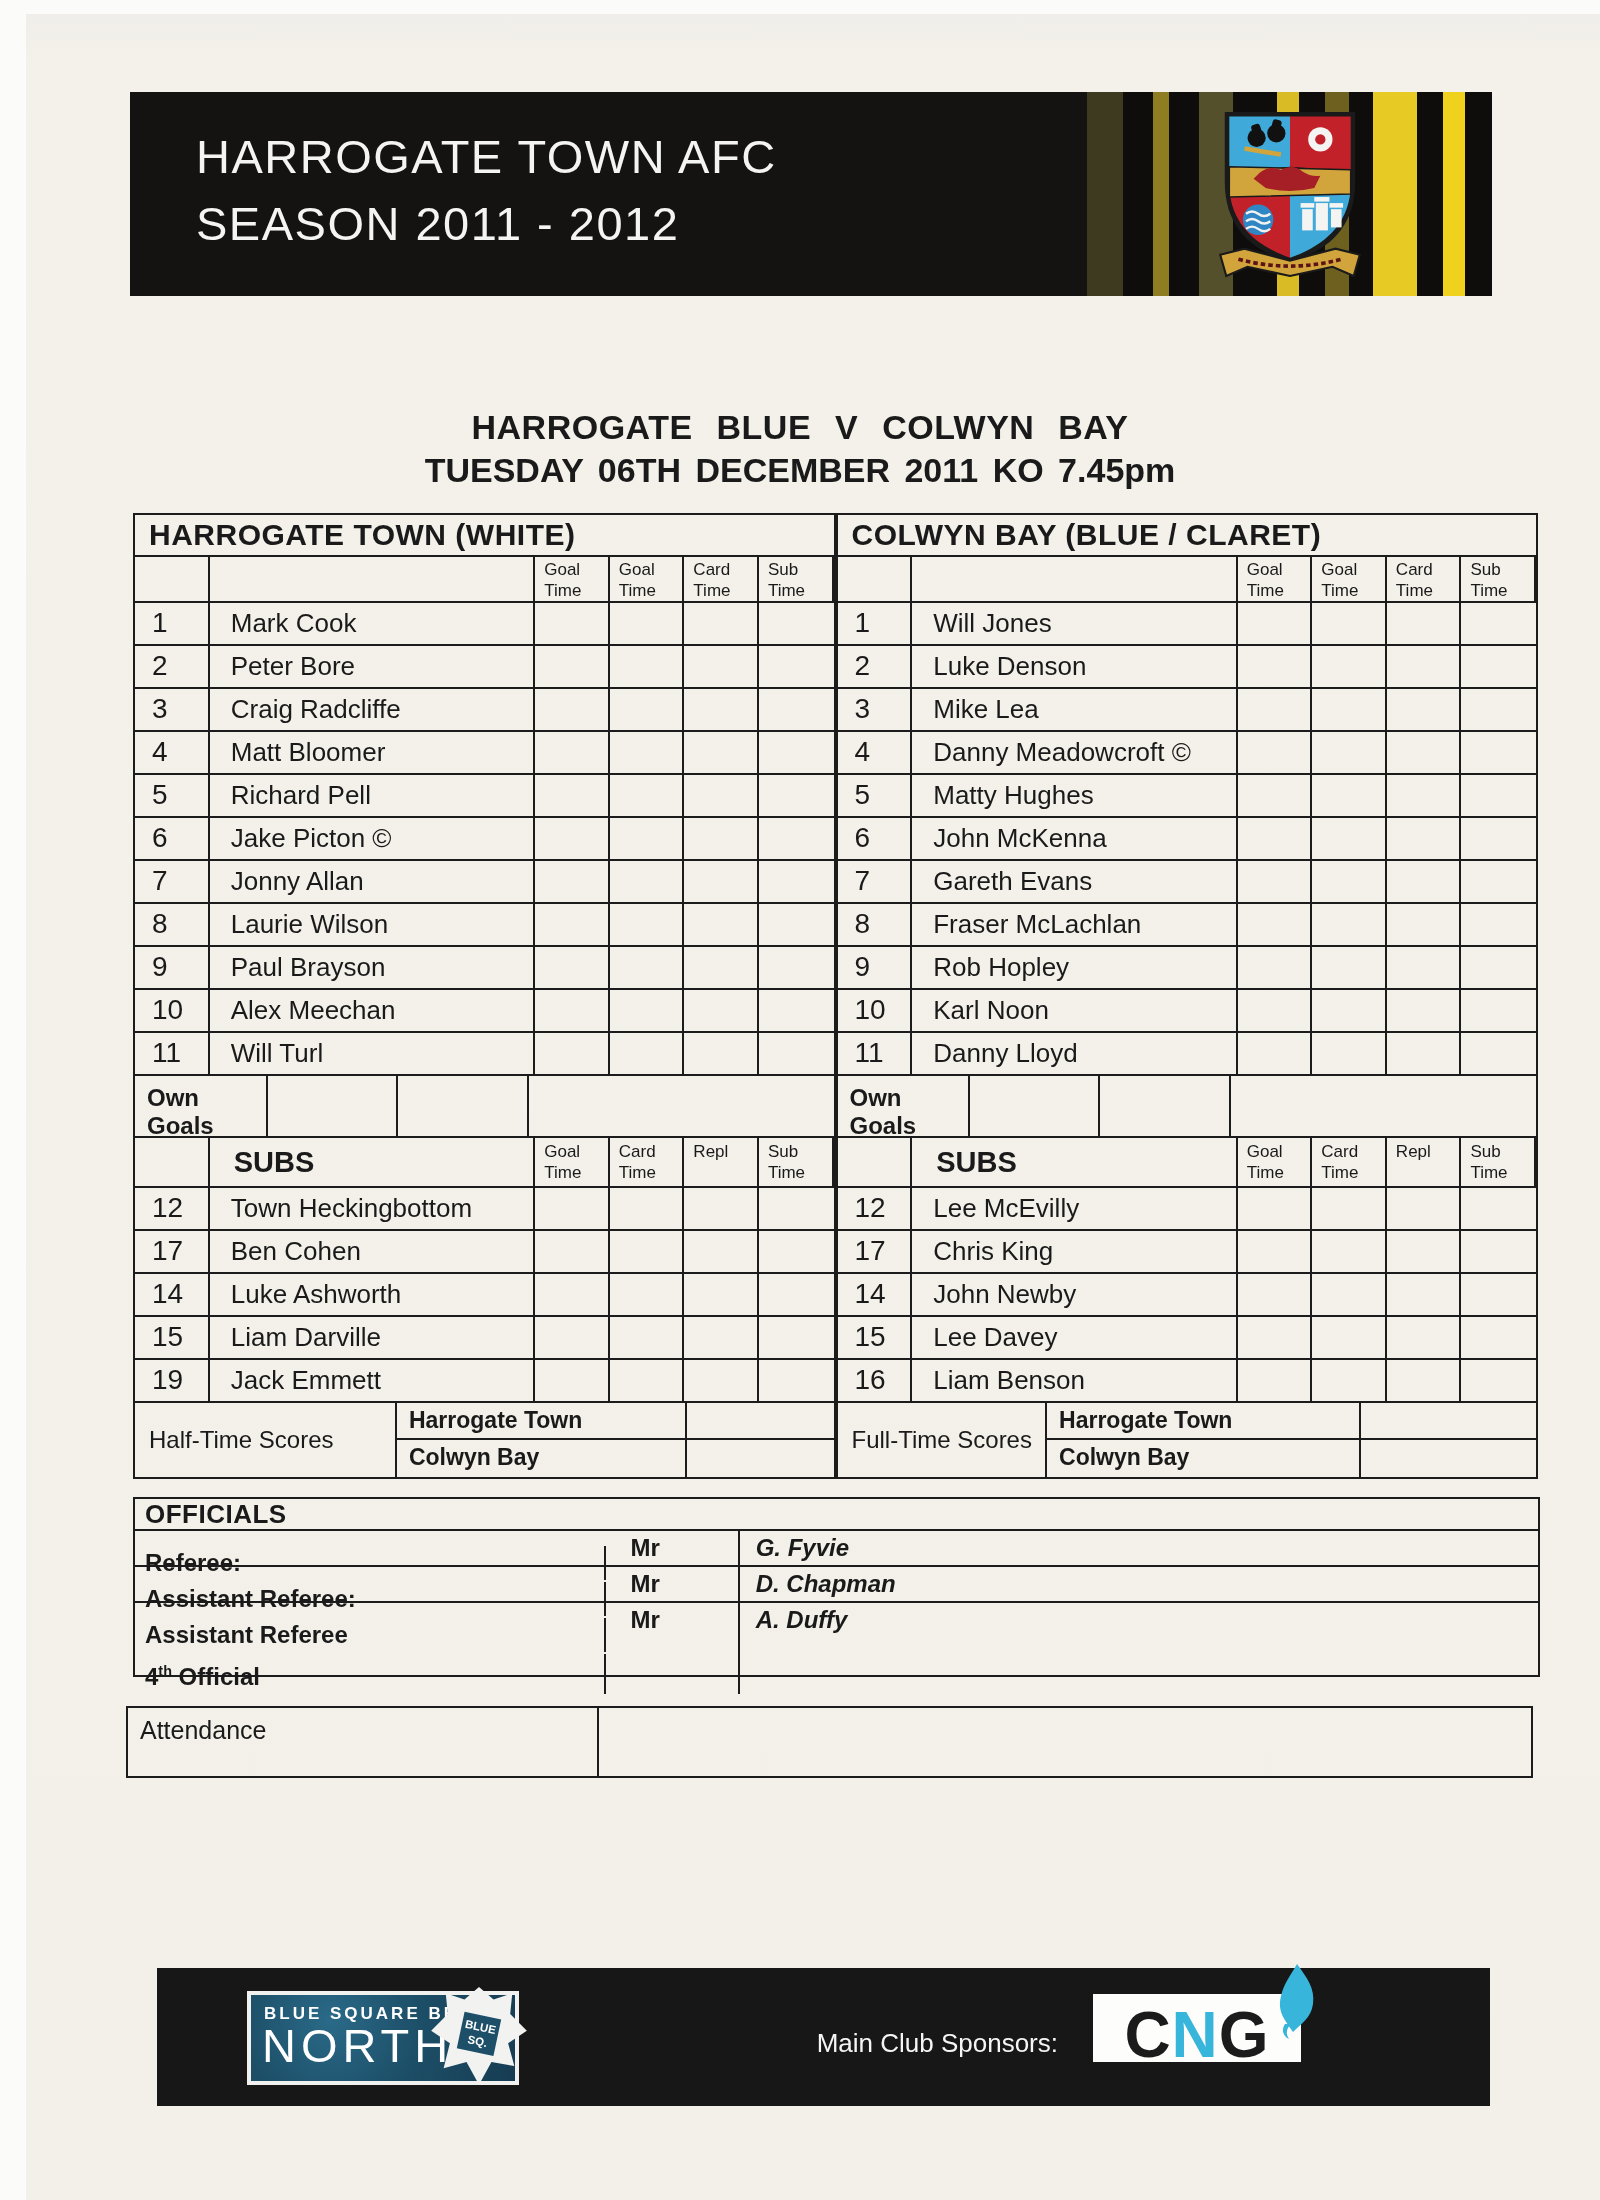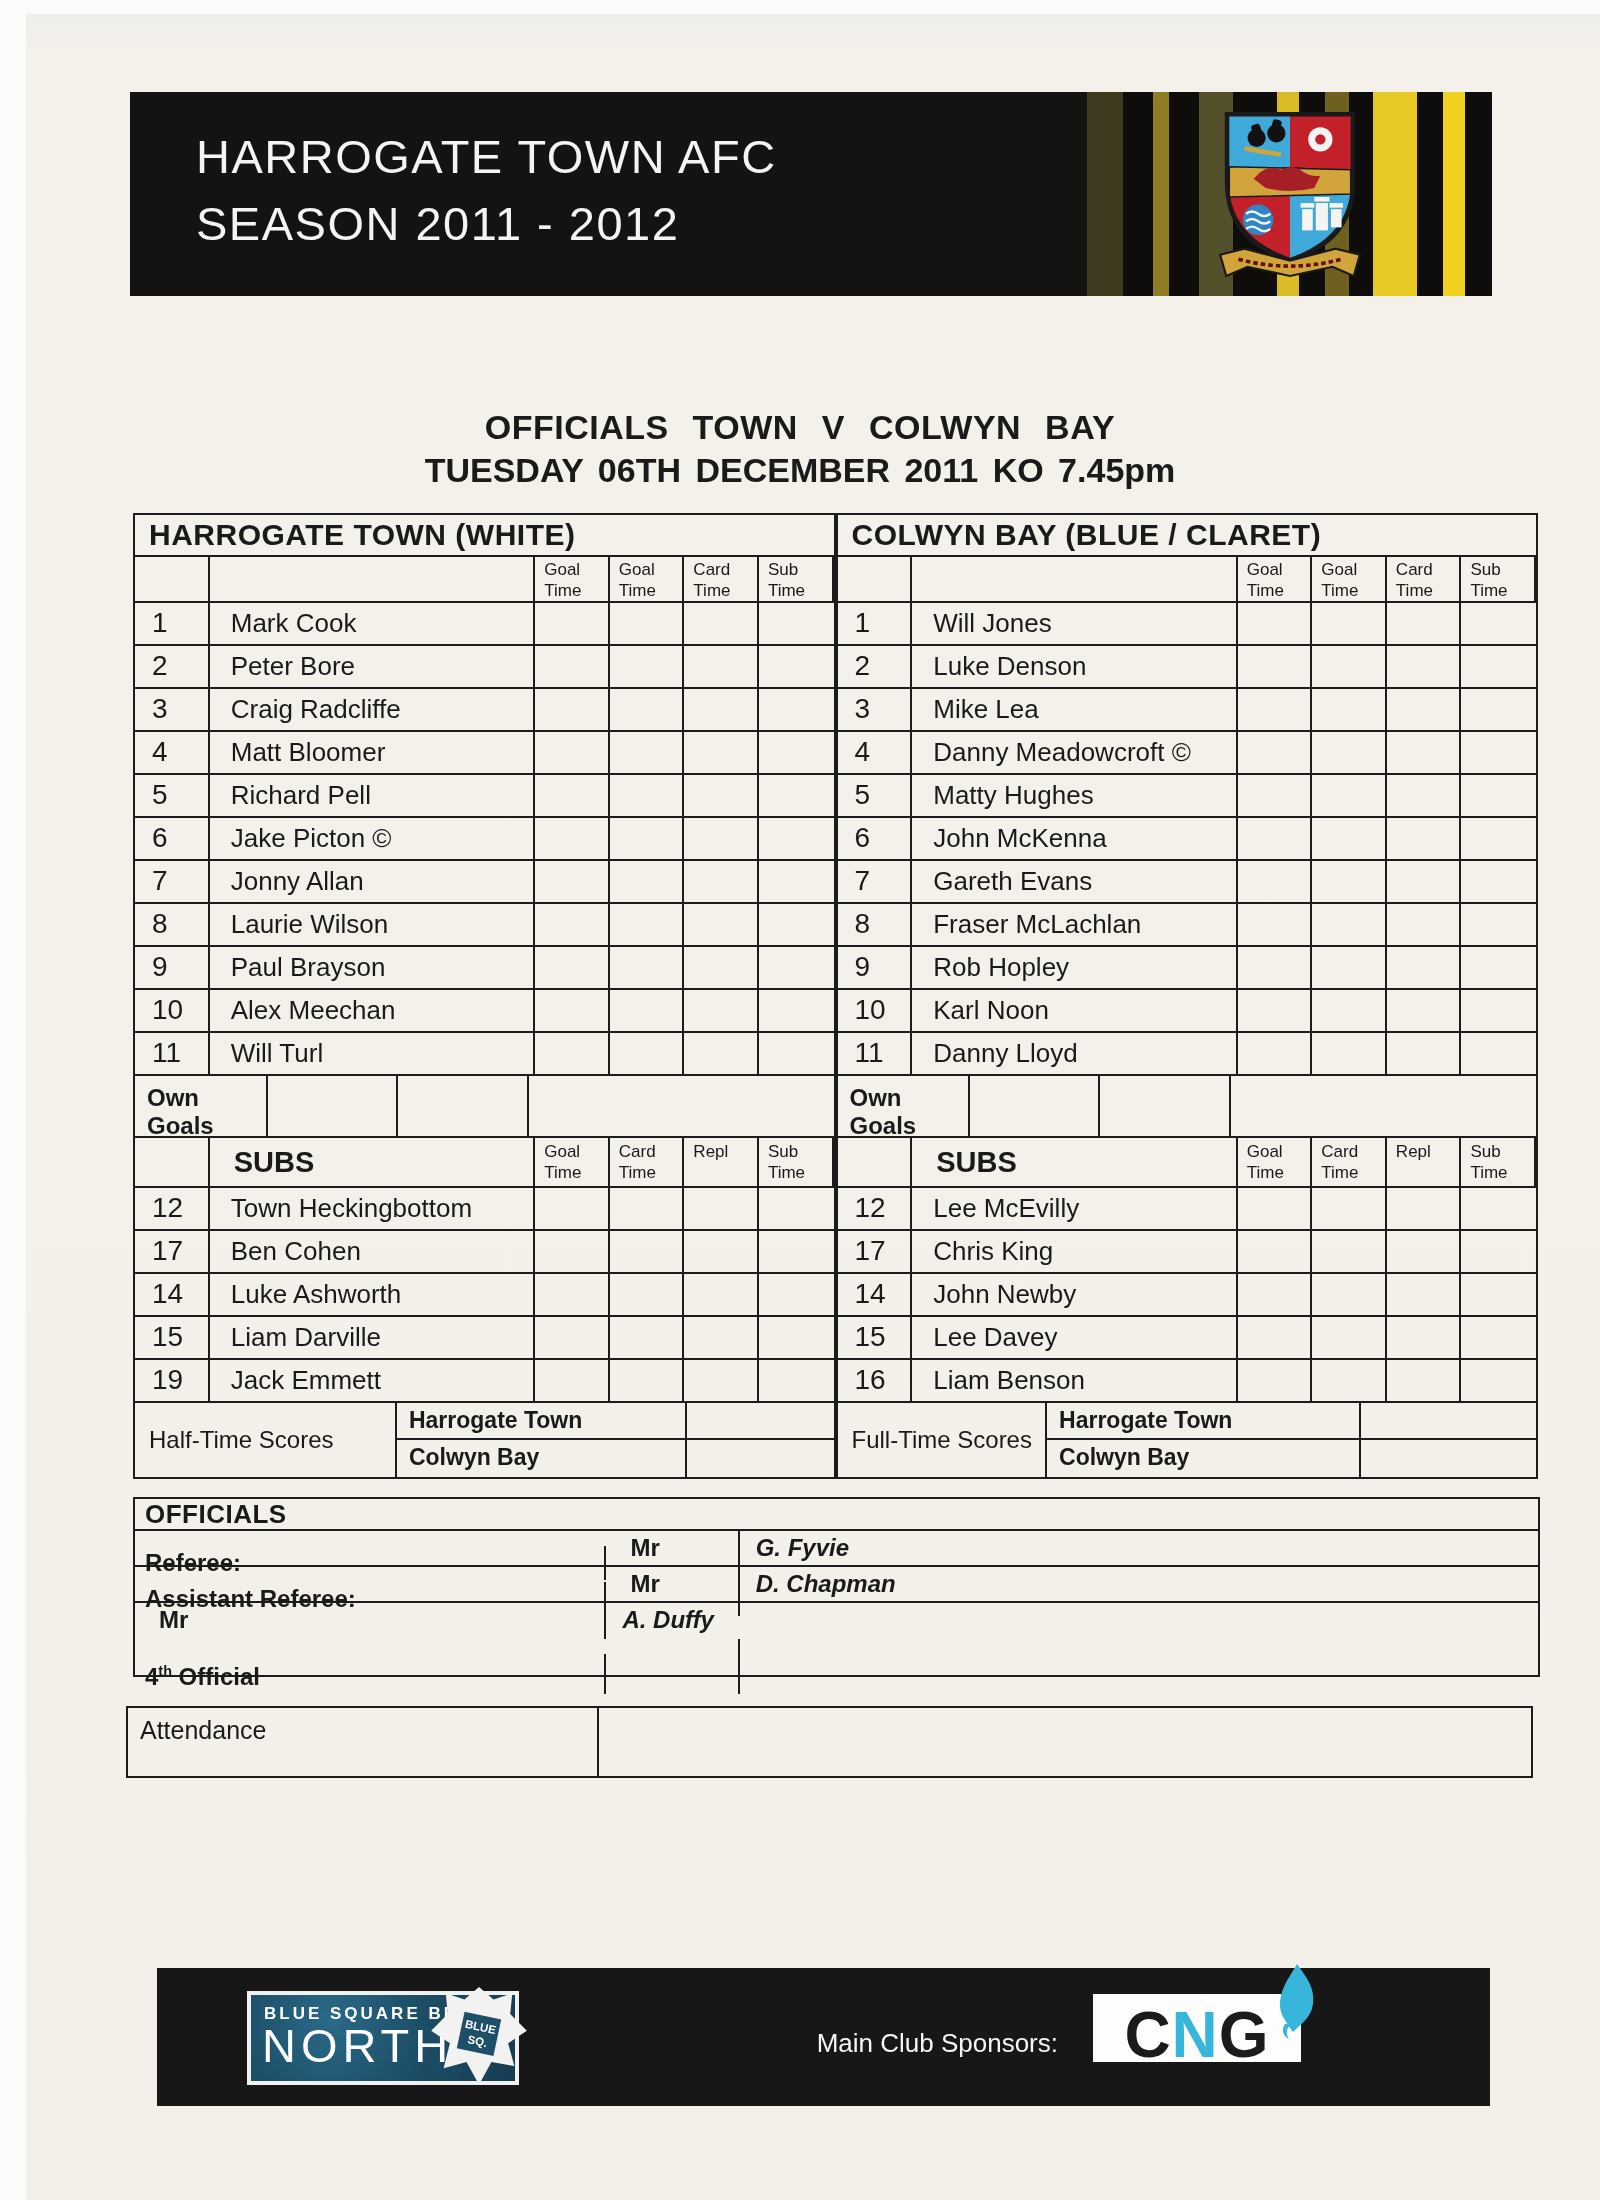--- a/index.html
+++ b/index.html
@@ -125,21 +125,21 @@
           <rect x="66" y="60" width="10" height="3"></rect>
           <rect x="76" y="64" width="9" height="3"></rect>
         </g>
         <path d="M4,98 L20,94 L50,102 L80,94 L96,98 L92,112 L78,106 L50,112 L22,106 L8,112 Z" fill="#d2a53c" stroke="#1a1a1a" stroke-width="1.4"></path>
         <path d="M16,101 Q50,110 84,101" stroke="#5d1216" stroke-width="2.4" fill="none" stroke-dasharray="3 2"></path>
       </svg>
     </div>
   </div>
 
   <div class="match-title">
-    <div class="l1">OFFICIALS TOWN V COLWYN BAY</div>
+    <div class="l1">HARROGATE BLUE V COLWYN BAY</div>
     <div class="l2">TUESDAY 06TH DECEMBER 2011 KO 7.45pm</div>
   </div>
 
   <div class="squads">
 
     <div class="team home">
       <div class="t-title">HARROGATE TOWN  (WHITE)</div>
       <div class="t-cols grid6">
         <div class="cell"></div>
         <div class="cell"></div>
@@ -595,20 +595,21 @@
           <div class="off-name">G. Fyvie</div>
         </div>
 
         <div class="off-row">
           <div class="off-role">Assistant Referee:</div>
           <div class="off-mr">Mr</div>
           <div class="off-name">D. Chapman</div>
         </div>
 
         <div class="off-row">
+          <div class="off-role">Assistant Referee</div>
           <div class="off-mr">Mr</div>
           <div class="off-name">A. Duffy</div>
         </div>
       </div>
     <div class="off-row">
       <div class="off-role"><span>4</span><sup>th</sup><span> Official</span></div>
       <div class="off-mr"></div>
       <div class="off-name"></div>
     </div>
   </div>

